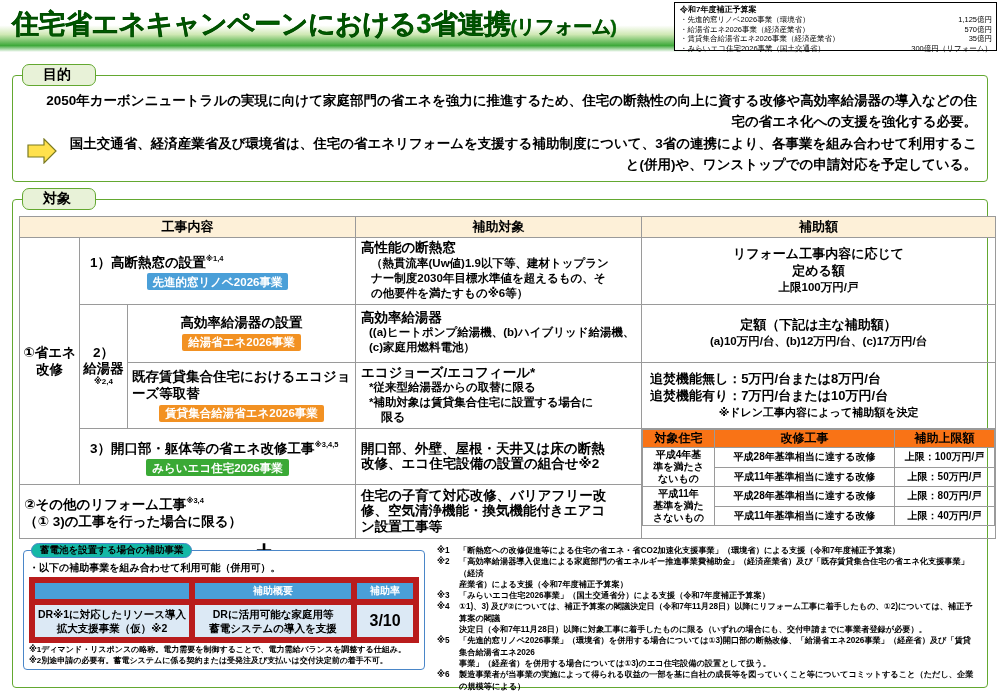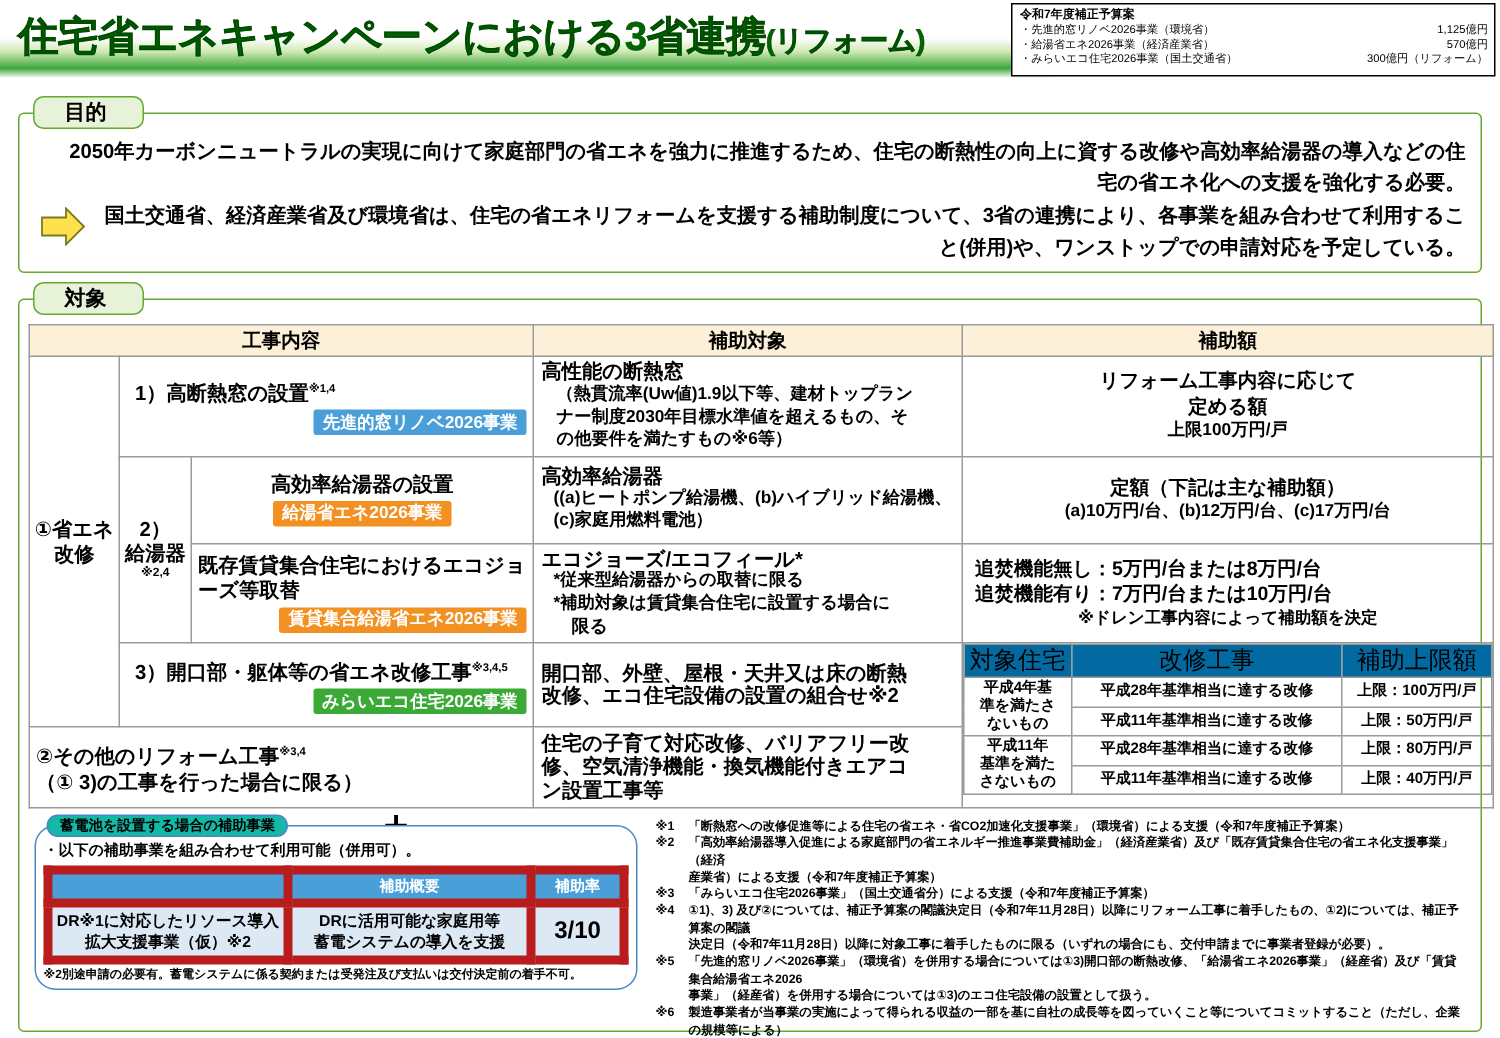--- a/index.html
+++ b/index.html
@@ -77,58 +77,58 @@
   .work-line { font-size:13.5px; font-weight:bold; line-height:17px; }
   .sup { font-size:7.5px; vertical-align:super; font-weight:bold; }
   .tag {
     display:inline-block; color:#fff; font-weight:bold;
     font-size:11.5px; line-height:14px; padding:1.5px 6px;
     border-radius:2px; white-space:nowrap;
   }
   .tag-blue { background:#4a9fd8; }
   .tag-orange { background:#f29122; }
   .tag-green { background:#3aa935; }
-  .tag-wrap { text-align:right; margin-top:1px; }
+  .tag-wrap { text-align:center; margin-top:1px; }
 
   td.obj { padding:2px 4px 3px 5px; font-size:12.5px; line-height:15.5px; font-weight:bold; }
   td.obj .l1 { font-size:13.5px; }
   td.obj .ind { padding-left:10px; font-size:11.5px; line-height:15px; }
   td.obj .ind2 { padding-left:8px; font-size:11.5px; line-height:15px; }
   td.obj .ind3 { padding-left:20px; font-size:12px; line-height:15px; }
 
   td.amt { text-align:center; font-size:13px; font-weight:bold; line-height:17px; padding:2px 2px; }
   td.amt .small { font-size:11.5px; }
   td.amt .left { text-align:left; padding-left:6px; }
   td.amt .note { font-size:11px; display:block; text-align:center; }
 
   
   table.sub { border-collapse:collapse; width:100%; table-layout:fixed; }
   table.sub th, table.sub td { border:1px solid #9a9a9a; }
   table.sub th {
-    background:#0369a1; font-size:16px; font-weight:normal;
+    background:#f97316; font-size:12px; font-weight:bold;
     text-align:center; height:15px; padding:0;
   }
   table.sub td { font-size:10px; font-weight:bold; text-align:center; padding:1px 2px; line-height:12px; }
   table.sub td.house { font-size:10px; line-height:12px; }
 
   
   .bottom { display:flex; margin-top:4px; }
   .battery-wrap { position:relative; width:410px; flex:0 0 410px; }
   .plus {
     position:absolute; left:232px; top:-4px;
     font-size:26px; font-weight:bold; line-height:20px;
   }
   .batt-tab {
     position:absolute; left:12px; top:0; z-index:3;
     background:#14b8a6; border:1.3px solid #4a86c8; border-radius:9px;
     padding:0px 8px; font-size:9.5px; font-weight:bold; white-space:nowrap;
   }
   .batt-frame {
     position:absolute; left:4px; right:4px; top:7px;
-    border:1.3px solid #4a86c8; border-radius:14px;
+    border:1.3px solid #4a86c8; border-radius:4px;
     padding:10px 5px 3px 5px; background:#fff;
   }
   .batt-lead { font-size:10px; font-weight:bold; line-height:14px; margin-bottom:2px; }
   table.batt { border-collapse:collapse; width:100%; table-layout:fixed; }
   table.batt th, table.batt td { border:6px solid #b91c1c; }
   table.batt th {
     background:#4a9fd8; color:#fff; font-size:10px; font-weight:bold;
     text-align:center; height:16px;
   }
   table.batt td {
@@ -155,20 +155,24 @@
 
   <div class="budget-box">
     <div class="budget-title">令和7年度補正予算案</div>
     <div class="budget-row">
       <span class="nm">・先進的窓リノベ2026事業（環境省）</span>
       <span class="amt">1,125億円</span>
     </div>
     <div class="budget-row">
       <span class="nm">・給湯省エネ2026事業（経済産業省）</span>
       <span class="amt">570億円</span>
+    </div>
+    <div class="budget-row">
+      <span class="nm">・賃貸集合給湯省エネ2026事業（経済産業省）</span>
+      <span class="amt">35億円</span>
     </div>
     <div class="budget-row">
       <span class="nm">・みらいエコ住宅2026事業（国土交通省）</span>
       <span class="amt">300億円（リフォーム）</span>
     </div>
   </div>
 </div>
 
 <div class="sec purpose">
   <div class="sec-tab">目的</div>
@@ -366,20 +370,21 @@
                 </td>
                 <td>
                   <div>DRに活用可能な家庭用等</div>
                   <div>蓄電システムの導入を支援</div>
                 </td>
                 <td class="rate">3/10</td>
               </tr>
             </tbody>
           </table>
           <div class="batt-notes">
+            <div>※1ディマンド・リスポンスの略称。電力需要を制御することで、電力需給バランスを調整する仕組み。</div>
             <div>※2別途申請の必要有。蓄電システムに係る契約または受発注及び支払いは交付決定前の着手不可。</div>
           </div>
         </div>
       </div>
 
       <div class="notes">
         <div class="note-row">
           <span class="note-num">※1</span>
           <span class="note-txt">
             <span class="cont">「断熱窓への改修促進等による住宅の省エネ・省CO2加速化支援事業」（環境省）による支援（令和7年度補正予算案）</span>

